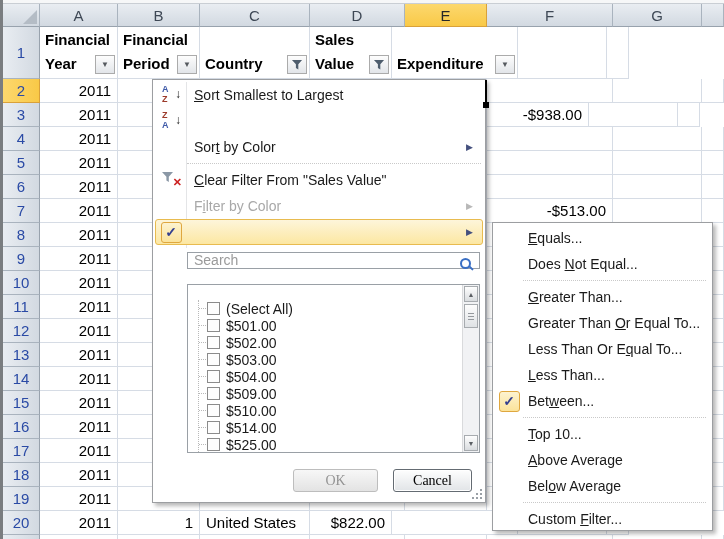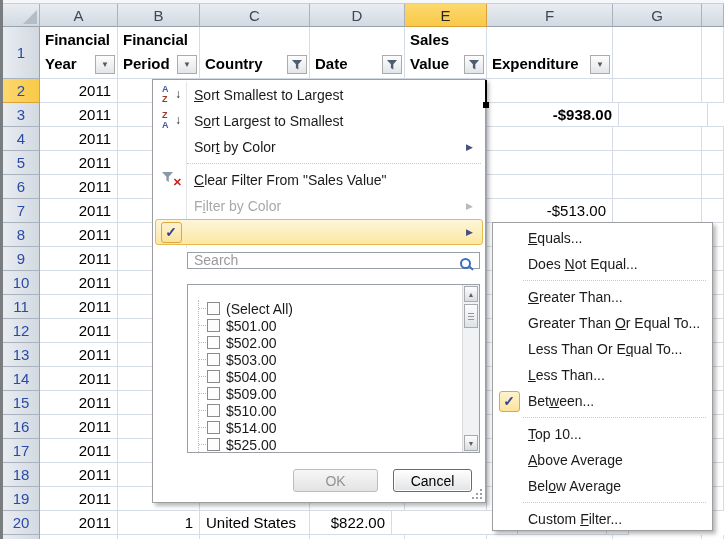--- a/index.html
+++ b/index.html
@@ -91,21 +91,21 @@
   .sbtn{position:absolute;left:1px;right:1px;height:16px;box-sizing:border-box;border:1px solid #a7abaf;
         background:linear-gradient(#fefefe,#d9dcdf);display:flex;align-items:center;justify-content:center;
         font-size:7px;color:#5a5e63;}
   .sbtn.up{top:1px;} .sbtn.down{bottom:1px;}
   .sthumb{position:absolute;left:1px;right:1px;top:19px;height:24px;box-sizing:border-box;border:1px solid #a7abaf;
           background:linear-gradient(#fdfdfd,#dfe2e5);}
   .sthumb::after{content:"";position:absolute;left:3px;right:3px;top:8px;height:7px;
           background:repeating-linear-gradient(#94989d 0 1px,transparent 1px 3px);}
   
   .btnrow{position:absolute;left:0;right:13px;top:389px;height:23px;display:flex;justify-content:flex-end;gap:15px;}
-  .pbtn{height:23px;box-sizing:border-box;border-radius:3px;font-family:Liberation Sans, sans-serif;
+  .pbtn{height:23px;box-sizing:border-box;border-radius:3px;font-family:Liberation Serif, serif;
         font-size:14px;display:flex;align-items:center;justify-content:center;}
   .pbtn.ok{width:85px;color:#939393;border:1px solid #bdbdbd;background:linear-gradient(#f7f7f7,#e3e3e3);}
   .pbtn.cancel{width:79px;color:#000;border:1px solid #646b72;background:linear-gradient(#fefefe,#e1e4e7);
         box-shadow:inset 0 0 0 1px #fff;}
   .grip{position:absolute;right:3px;bottom:3px;width:12px;height:10px;}
   .grip i{position:absolute;width:2px;height:2px;background:#9aa0a6;}
   .grip i:nth-child(1){right:0;bottom:0;} .grip i:nth-child(2){right:0;bottom:4px;}
   .grip i:nth-child(3){right:0;bottom:8px;} .grip i:nth-child(4){right:4px;bottom:0;}
   .grip i:nth-child(5){right:4px;bottom:4px;} .grip i:nth-child(6){right:8px;bottom:0;}
   
@@ -152,26 +152,20 @@
           <span class="fbtn">
             <span class="chev">▼</span>
           </span>
         </div>
         <div class="hc" style="width: 110px;">
           <div>Country</div>
           <span class="fbtn">
             <span class="funnel"></span>
           </span>
         </div>
-        <div class="hc" style="width: 95px;">
-          <div>Date</div>
-          <span class="fbtn">
-            <span class="funnel"></span>
-          </span>
-        </div>
         <div class="hc" style="width: 82px;">
           <div>Sales</div>
           <div>Value</div>
           <span class="fbtn">
             <span class="funnel"></span>
           </span>
         </div>
         <div class="hc" style="width: 126px;">
           <div>Expenditure</div>
           <span class="fbtn">
@@ -193,21 +187,21 @@
           <div class="dc" style="width: 89px;"></div>
           <div class="dc" style="width: 22px;"></div>
         </div>
         <div class="drow">
           <div class="rh">3</div>
           <div class="dc num" style="width: 78px;">2011</div>
           <div class="dc num" style="width: 82px;"></div>
           <div class="dc" style="width: 110px;"></div>
           <div class="dc num" style="width: 95px;"></div>
           <div class="dc num" style="width: 82px;"></div>
-          <div class="dc num" style="width: 132px; font-weight: bold;">-$938.00</div>
+          <div class="dc num" style="width: 102px;">-$938.00</div>
           <div class="dc" style="width: 89px;"></div>
           <div class="dc" style="width: 22px;"></div>
         </div>
         <div class="drow">
           <div class="rh">4</div>
           <div class="dc num" style="width: 78px;">2011</div>
           <div class="dc num" style="width: 82px;"></div>
           <div class="dc" style="width: 110px;"></div>
           <div class="dc num" style="width: 95px;"></div>
           <div class="dc num" style="width: 82px;"></div>
@@ -421,21 +415,20 @@
           <span class="mlabel"><u>S</u>ort Smallest to Largest</span>
         </div>
         <div class="mitem">
           <span class="micon">
             <span class="sic">
               <span class="t dred">Z</span>
               <span class="b blue">A</span>
               <span class="ar">↓</span>
             </span>
           </span>
-          <span class="mlabel">S<u>o</u>rt Largest to Smallest</span>
         </div>
         <div class="mitem">
           <span class="micon"></span>
           <span class="mlabel">Sor<u>t</u> by Color</span>
           <span class="marrow">▶</span>
         </div>
         <div class="msep"></div>
         <div class="mitem">
           <span class="micon">
             <span class="cfi">

